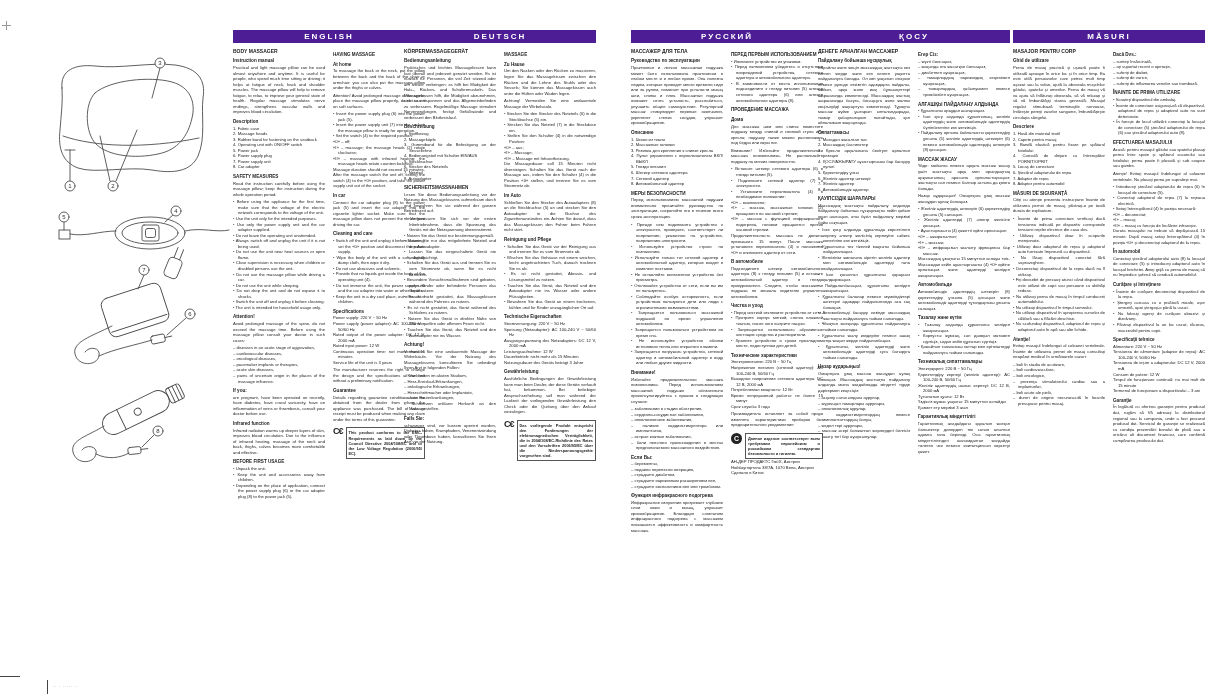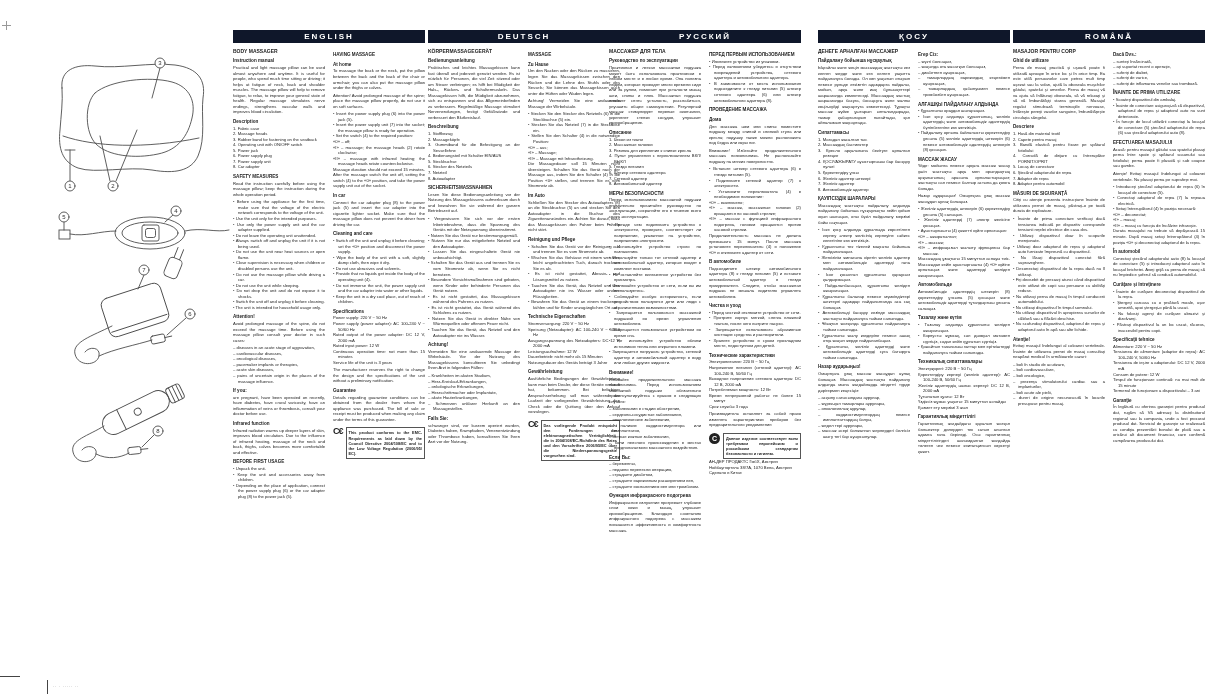--- a/index.html
+++ b/index.html
@@ -1,20 +1,20 @@
 <!DOCTYPE html>
 <html><head>
 <meta charset="utf-8">
 <style>
   html,body{margin:0;padding:0;background:#e8e8e8;}
   .page{position:relative;width:1229px;height:694px;background:#ffffff;overflow:hidden;
         font-family:"Liberation Sans",sans-serif;color:#1c1c1c;}
   
   .lang-col{position:absolute;top:30px;width:192px;}
-  .lang-header{height:13px;background:#0f172a;color:#ffffff;font-size:8px;font-weight:bold;
+  .lang-header{height:13px;background:#4c1d95;color:#ffffff;font-size:8px;font-weight:bold;
                text-align:center;line-height:13px;letter-spacing:2px;}
   .subcols{display:flex;gap:8px;margin-top:5px;}
   .subcol{width:92px;flex:1;min-width:0;}
   .h{font-size:4.6px;font-weight:bold;margin:4px 0 1px 0;line-height:1.25;}
   .h.title{font-size:5px;margin-top:0;}
   .p{font-size:4.2px;line-height:1.32;text-align:justify;margin:0 0 2px 0;}
   .li{font-size:4.2px;line-height:1.32;text-align:justify;padding-left:5px;text-indent:-5px;margin:0;}
   .cert{display:flex;gap:3px;margin-top:5px;align-items:flex-start;}
   .cert .glyph{font-size:9px;font-weight:bold;letter-spacing:-1px;line-height:1;flex:0 0 auto;}
   .cert .glyph.round{background:#222;color:#fff;border-radius:50%;width:11px;height:11px;
@@ -200,21 +200,21 @@
           <div class="h">Guarantee</div>
           <div class="p">Details regarding guarantee conditions can be obtained from the dealer from whom the appliance was purchased. The bill of sale or receipt must be produced when making any claim under the terms of this guarantee.</div>
           <div class="cert">
             <span class="glyph">C€</span>
             <span class="ctext">This product conforms to the EMC-Requirements as laid down by the Council Directive 2004/108/ЕС and to the Low Voltage Regulation (2006/95/ЕС).</span>
           </div>
         </div>
       </div>
   </section>
 
-  <section class="lang-col" style="left:428px">
+  <section class="lang-col" style="left:404px">
     <header class="lang-header">DEUTSCH</header>
     <div class="subcols">
         <div class="subcol">
           <div class="h title">KÖRPERMASSAGEGERÄT</div>
           <div class="h">Bedienungsanleitung</div>
           <div class="p">Praktisches und leichtes Massagekissen kann fast überall und jederzeit genutzt werden. Es ist nützlich für Personen, die viel Zeit sitzend oder am Steuer verbringen; es hilft bei Müdigkeit der Hals-, Rücken- und Schultermuskeln. Das Massagekissen hilft, die Müdigkeit abzunehmen, sich zu entspannen und das Allgemeinbefinden zu verbessern. Regelmäßige Massage stimuliert Nervenendungen, festigt Gefäßwände und verbessert den Blutkreislauf.</div>
           <div class="h">Beschreibung</div>
           <div class="li">1. Stoffbezug</div>
           <div class="li">2. Massageköpfe</div>
           <div class="li">3. Gummiband für die Befestigung an der Sessellehne</div>
@@ -276,21 +276,21 @@
           <div class="h">Gewährleistung</div>
           <div class="p">Ausführliche Bedingungen der Gewährleistung kann man beim Dealer, der diese Geräte verkauft hat, bekommen. Bei beliebiger Anspruchserhebung soll man während der Laufzeit der vorliegenden Gewährleistung den Check oder die Quittung über den Ankauf vorzulegen.</div>
           <div class="cert">
             <span class="glyph">C€</span>
             <span class="ctext">Das vorliegende Produkt entspricht den Forderungen der elektromagnetischen Verträglichkeit, die in 2004/108/EC-Richtlinie des Rates und den Vorschriften 2006/95/EC über die Niederspannungsgeräte vorgesehen sind.</span>
           </div>
         </div>
       </div>
   </section>
 
-  <section class="lang-col" style="left:609px">
+  <section class="lang-col" style="left:631px">
     <header class="lang-header">РУССКИЙ</header>
     <div class="subcols">
         <div class="subcol">
           <div class="h title">МАССАЖЕР ДЛЯ ТЕЛА</div>
           <div class="h">Руководство по эксплуатации</div>
           <div class="p">Практичная и легкая массажная подушка может быть использована практически в любом месте и в любое время. Она полезна людям, которые проводят много времени сидя или за рулем, помогает при усталости мышц шеи, спины и плеч. Массажная подушка поможет снять усталость, расслабиться, улучшить общее самочувствие. Регулярный массаж стимулирует нервные окончания, укрепляет стенки сосудов, улучшает кровообращение.</div>
           <div class="h">Описание</div>
           <div class="li">1. Чехол из ткани</div>
           <div class="li">2. Массажные головки</div>
           <div class="li">3. Резинка для крепления к спинке кресла</div>
@@ -441,21 +441,21 @@
           <div class="li">Тұтынатын қуаты: 12 Вт</div>
           <div class="li">Үздіксіз жұмыс уақыты: 15 минуттан аспайды</div>
           <div class="p">Қызмет ету мерзімі 3 жыл</div>
           <div class="h">Гарантиялық мiндеттiлiгi</div>
           <div class="p">Гарантиялық жағдайдағы қаралып жатқан бөлшектер дилерден тек сатып алынған адамға ғана берiледi. Осы гарантиялық мiндеттiлiгiндегi шағымдалған жағдайда төлеген чек немесе квитанциясын көрсетуi қажет.</div>
         </div>
       </div>
   </section>
 
   <section class="lang-col" style="left:1013px">
-    <header class="lang-header">ROMÂNĂ</header>
+    <header class="lang-header">MĂSURI</header>
     <div class="subcols">
         <div class="subcol">
           <div class="h title">MASAJOR PENTRU CORP</div>
           <div class="h">Ghid de utilizare</div>
           <div class="p">Perna de masaj practică şi uşoară poate fi utilizată aproape în orice loc şi în orice timp. Ea este utilă persoanelor care petrec mult timp aşezat sau la volan, ajută la oboseala muşchilor gâtului, spatelui şi umerilor. Perna de masaj vă va ajuta să înlăturaţi oboseala, să vă relaxaţi şi să vă îmbunătăţiţi starea generală. Masajul regulat stimulează terminaţiile nervoase, întăreşte pereţii vaselor sanguine, îmbunătăţeşte circulaţia sângelui.</div>
           <div class="h">Descriere</div>
           <div class="li">1. Husă din material textil</div>
           <div class="li">2. Capete pentru masaj</div>
           <div class="li">3. Bandă elastică pentru fixare pe spătarul fotoliului</div>
           <div class="li">4. Consolă de dirijare cu întrerupător PORNIT/OPRIT</div>

